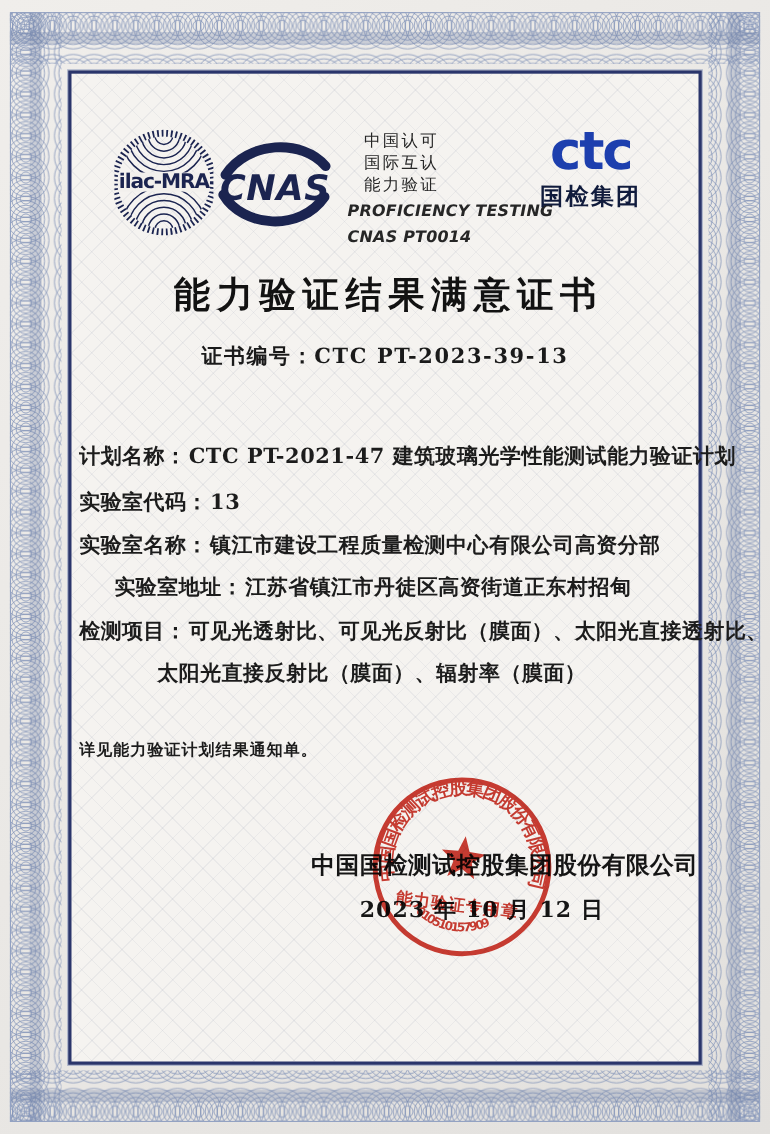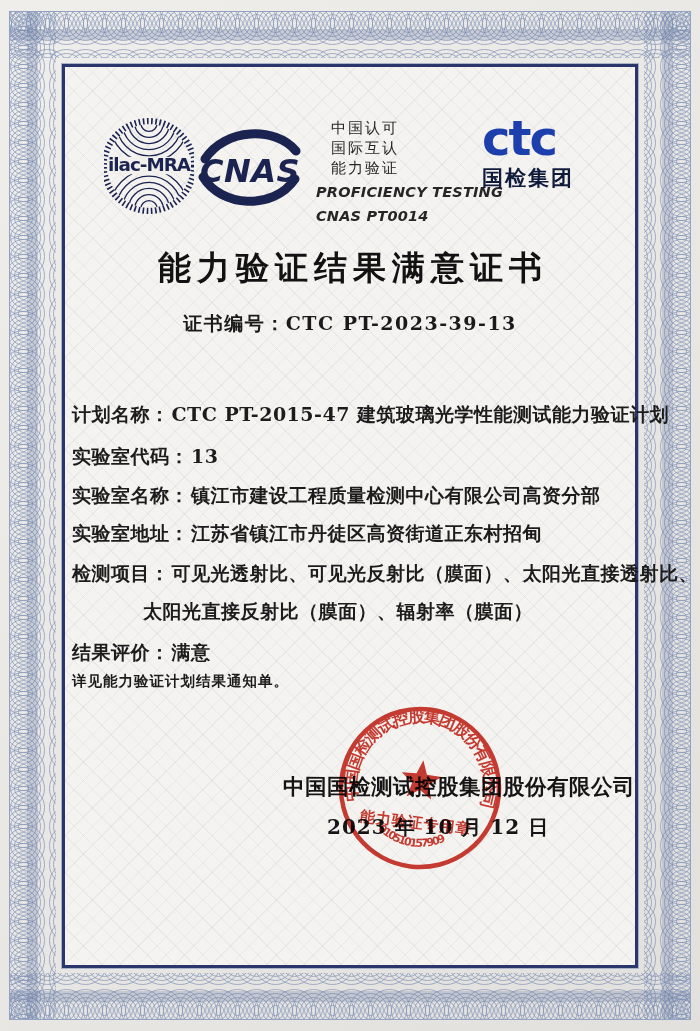--- a/index.html
+++ b/index.html
@@ -22,30 +22,30 @@
       repeating-linear-gradient(45deg,rgba(150,158,178,.12) 0 1px,transparent 1px 13px),
       repeating-linear-gradient(-45deg,rgba(150,158,178,.12) 0 1px,transparent 1px 13px),
       #f5f3f0;
     z-index:2;
   }
   .abs{position:absolute;z-index:3;}
   
   .accred-block{left:316px;top:121px;color:#262626;line-height:1.0;}
   .accred-zh{font-family:"DejaVu Sans","Liberation Sans",sans-serif;font-weight:normal;font-size:15px;letter-spacing:2px;margin-bottom:5px;margin-left:15px;}
   .accred-en{font-family:"DejaVu Sans","Liberation Sans",sans-serif;font-weight:bold;font-size:14.5px;margin-top:9px;letter-spacing:.2px;font-style:italic;}
-  .ctc-block{left:482px;top:116px;width:110px;}
+  .ctc-block{left:482px;top:116px;width:110px;text-align:center;}
   .ctc-logo{font-family:"DejaVu Sans","Liberation Sans",sans-serif;font-weight:900;font-size:48px;line-height:.95;color:#1d3fae;letter-spacing:-2px;}
   .ctc-name{font-family:"DejaVu Sans","Liberation Sans",sans-serif;font-weight:bold;font-size:21px;color:#101b3c;letter-spacing:2px;margin-top:2px;}
   
   .cert-title{left:0;right:0;top:246px;text-align:center;font-size:33px;font-weight:bold;color:#121212;letter-spacing:6px;text-indent:6px;}
   .cert-no{left:0;right:0;top:311px;text-align:center;font-size:19px;font-weight:bold;color:#1a1a1a;letter-spacing:1.5px;}
   
   .bline{left:72px;width:560px;font-size:19px;font-weight:bold;color:#1c1c1c;letter-spacing:.5px;white-space:nowrap;}
   .bl{margin-right:2px;}
-  .l1{top:402px;} .l2{top:444px;} .l3{top:483px;} .l4{top:521px;}
+  .l1{top:402px;} .l2{top:444px;} .l3{top:483px;} .l4{top:521px;margin-left:32px;}
   .l5{top:561px;} .l6{top:599px;left:143px;} .l7{top:640px;}
   .note{left:72px;top:672px;font-size:14.5px;font-weight:bold;color:#1c1c1c;letter-spacing:1px;}
   
   .issuer{left:283px;top:772px;font-size:21.5px;font-weight:bold;color:#151515;letter-spacing:.5px;white-space:nowrap;}
   .dateline{left:327px;top:814px;font-size:20px;font-weight:bold;color:#151515;letter-spacing:1px;white-space:nowrap;}
   .seal{
     left:335px;top:703px;width:170px;height:170px;z-index:4;
     transform:rotate(7deg);opacity:.9;mix-blend-mode:multiply;
   }
   .seal text{font-family:"DejaVu Sans","Liberation Sans",sans-serif;}
@@ -152,38 +152,35 @@
     <div class="ctc-logo">ctc</div>
     <div class="ctc-name">国检集团</div>
   </div>
 
   <div class="abs cert-title">能力验证结果满意证书</div>
   <div class="abs cert-no">
     <span>证书编号：</span><span>CTC PT-2023-39-13</span>
   </div>
 
   <div class="abs bline l1">
-    <span class="bl">计划名称：</span><span>CTC PT-2015-47 建筑玻璃光学性能测试能力验证计划</span>
+    <span class="bl">计划名称：</span><span>CTC PT-2021-47 建筑玻璃光学性能测试能力验证计划</span>
   </div>
   <div class="abs bline l2">
     <span class="bl">实验室代码：</span><span>13</span>
   </div>
   <div class="abs bline l3">
     <span class="bl">实验室名称：</span><span>镇江市建设工程质量检测中心有限公司高资分部</span>
   </div>
   <div class="abs bline l4">
     <span class="bl">实验室地址：</span><span>江苏省镇江市丹徒区高资街道正东村招甸</span>
   </div>
   <div class="abs bline l5">
     <span class="bl">检测项目：</span><span>可见光透射比、可见光反射比（膜面）、太阳光直接透射比、</span>
   </div>
   <div class="abs bline l6">太阳光直接反射比（膜面）、辐射率（膜面）</div>
-  <div class="abs bline l7">
-    <span class="bl">结果评价：</span><span>满意</span>
-  </div>
   <div class="abs note">详见能力验证计划结果通知单。</div>
 
   <div class="abs issuer">中国国检测试控股集团股份有限公司</div>
   <div class="abs dateline">2023 年 10 月 12 日</div>
 
   <svg class="abs seal" viewBox="0 0 170 170">
     <defs>
       <path id="sealTop" d="M 25,105 A 64,64 0 1 1 145,105" fill="none"></path>
       <path id="sealBot" d="M 48,131 A 60,60 0 0 0 122,131" fill="none"></path>
     </defs>

